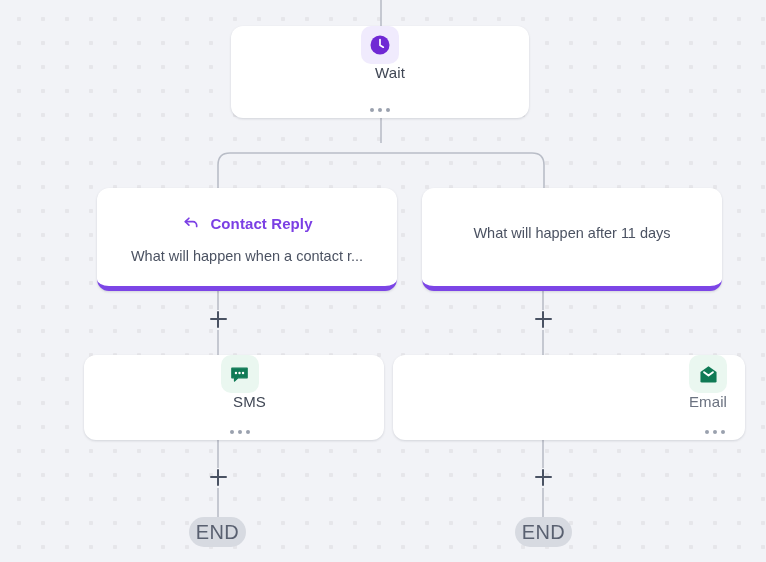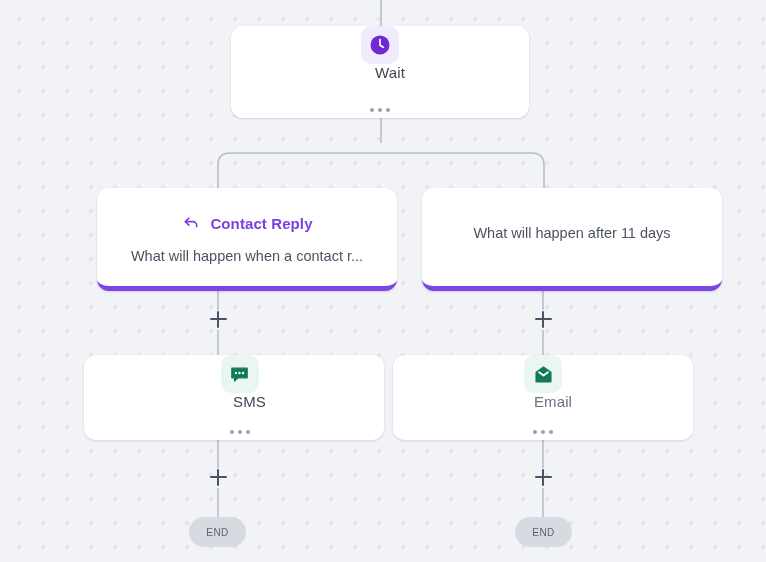--- a/index.html
+++ b/index.html
@@ -125,21 +125,21 @@
   .plus::before { width: 17px; height: 1.8px; }
   .plus::after  { width: 1.8px; height: 17px; }
 
   
   .end-pill {
     position: absolute;
     width: 57px; height: 30px;
     border-radius: 15px;
     background: #d7dae1;
     color: #596070;
-    font-size: 10px;
+    font-size: 20px;
     display: flex;
     align-items: center;
     justify-content: center;
     letter-spacing: .4px;
   }
 </style>
 </head>
 <body>
 
 <div id="canvas">
@@ -212,21 +212,21 @@
       </svg>
     </div>
     <span class="action-label">SMS</span>
     <span class="dots">
       <i></i>
         <i></i>
         <i></i>
     </span>
   </div>
 
-  <div class="card action-card" style="left:393px; top:355px; width:300px; height:85px;">
+  <div class="card action-card" style="left:393px; top:355px; width:352px; height:85px;align-items:flex-end;">
     <div class="tile tile-green">
       <svg width="23" height="23" viewBox="0 0 24 24" aria-hidden="true">
         <path d="M3.6 9.3 L12 3.4 L20.4 9.3 V19 a1.4 1.4 0 0 1 -1.4 1.4 H5 A1.4 1.4 0 0 1 3.6 19 Z" fill="#0f7a55"></path>
         <path d="M7.4 9.6 L12 13.1 L16.6 9.6" fill="none" stroke="#ffffff" stroke-width="2" stroke-linecap="round" stroke-linejoin="round"></path>
       </svg>
     </div>
     <span class="action-label muted">Email</span>
     <span class="dots">
       <i></i>
         <i></i>

